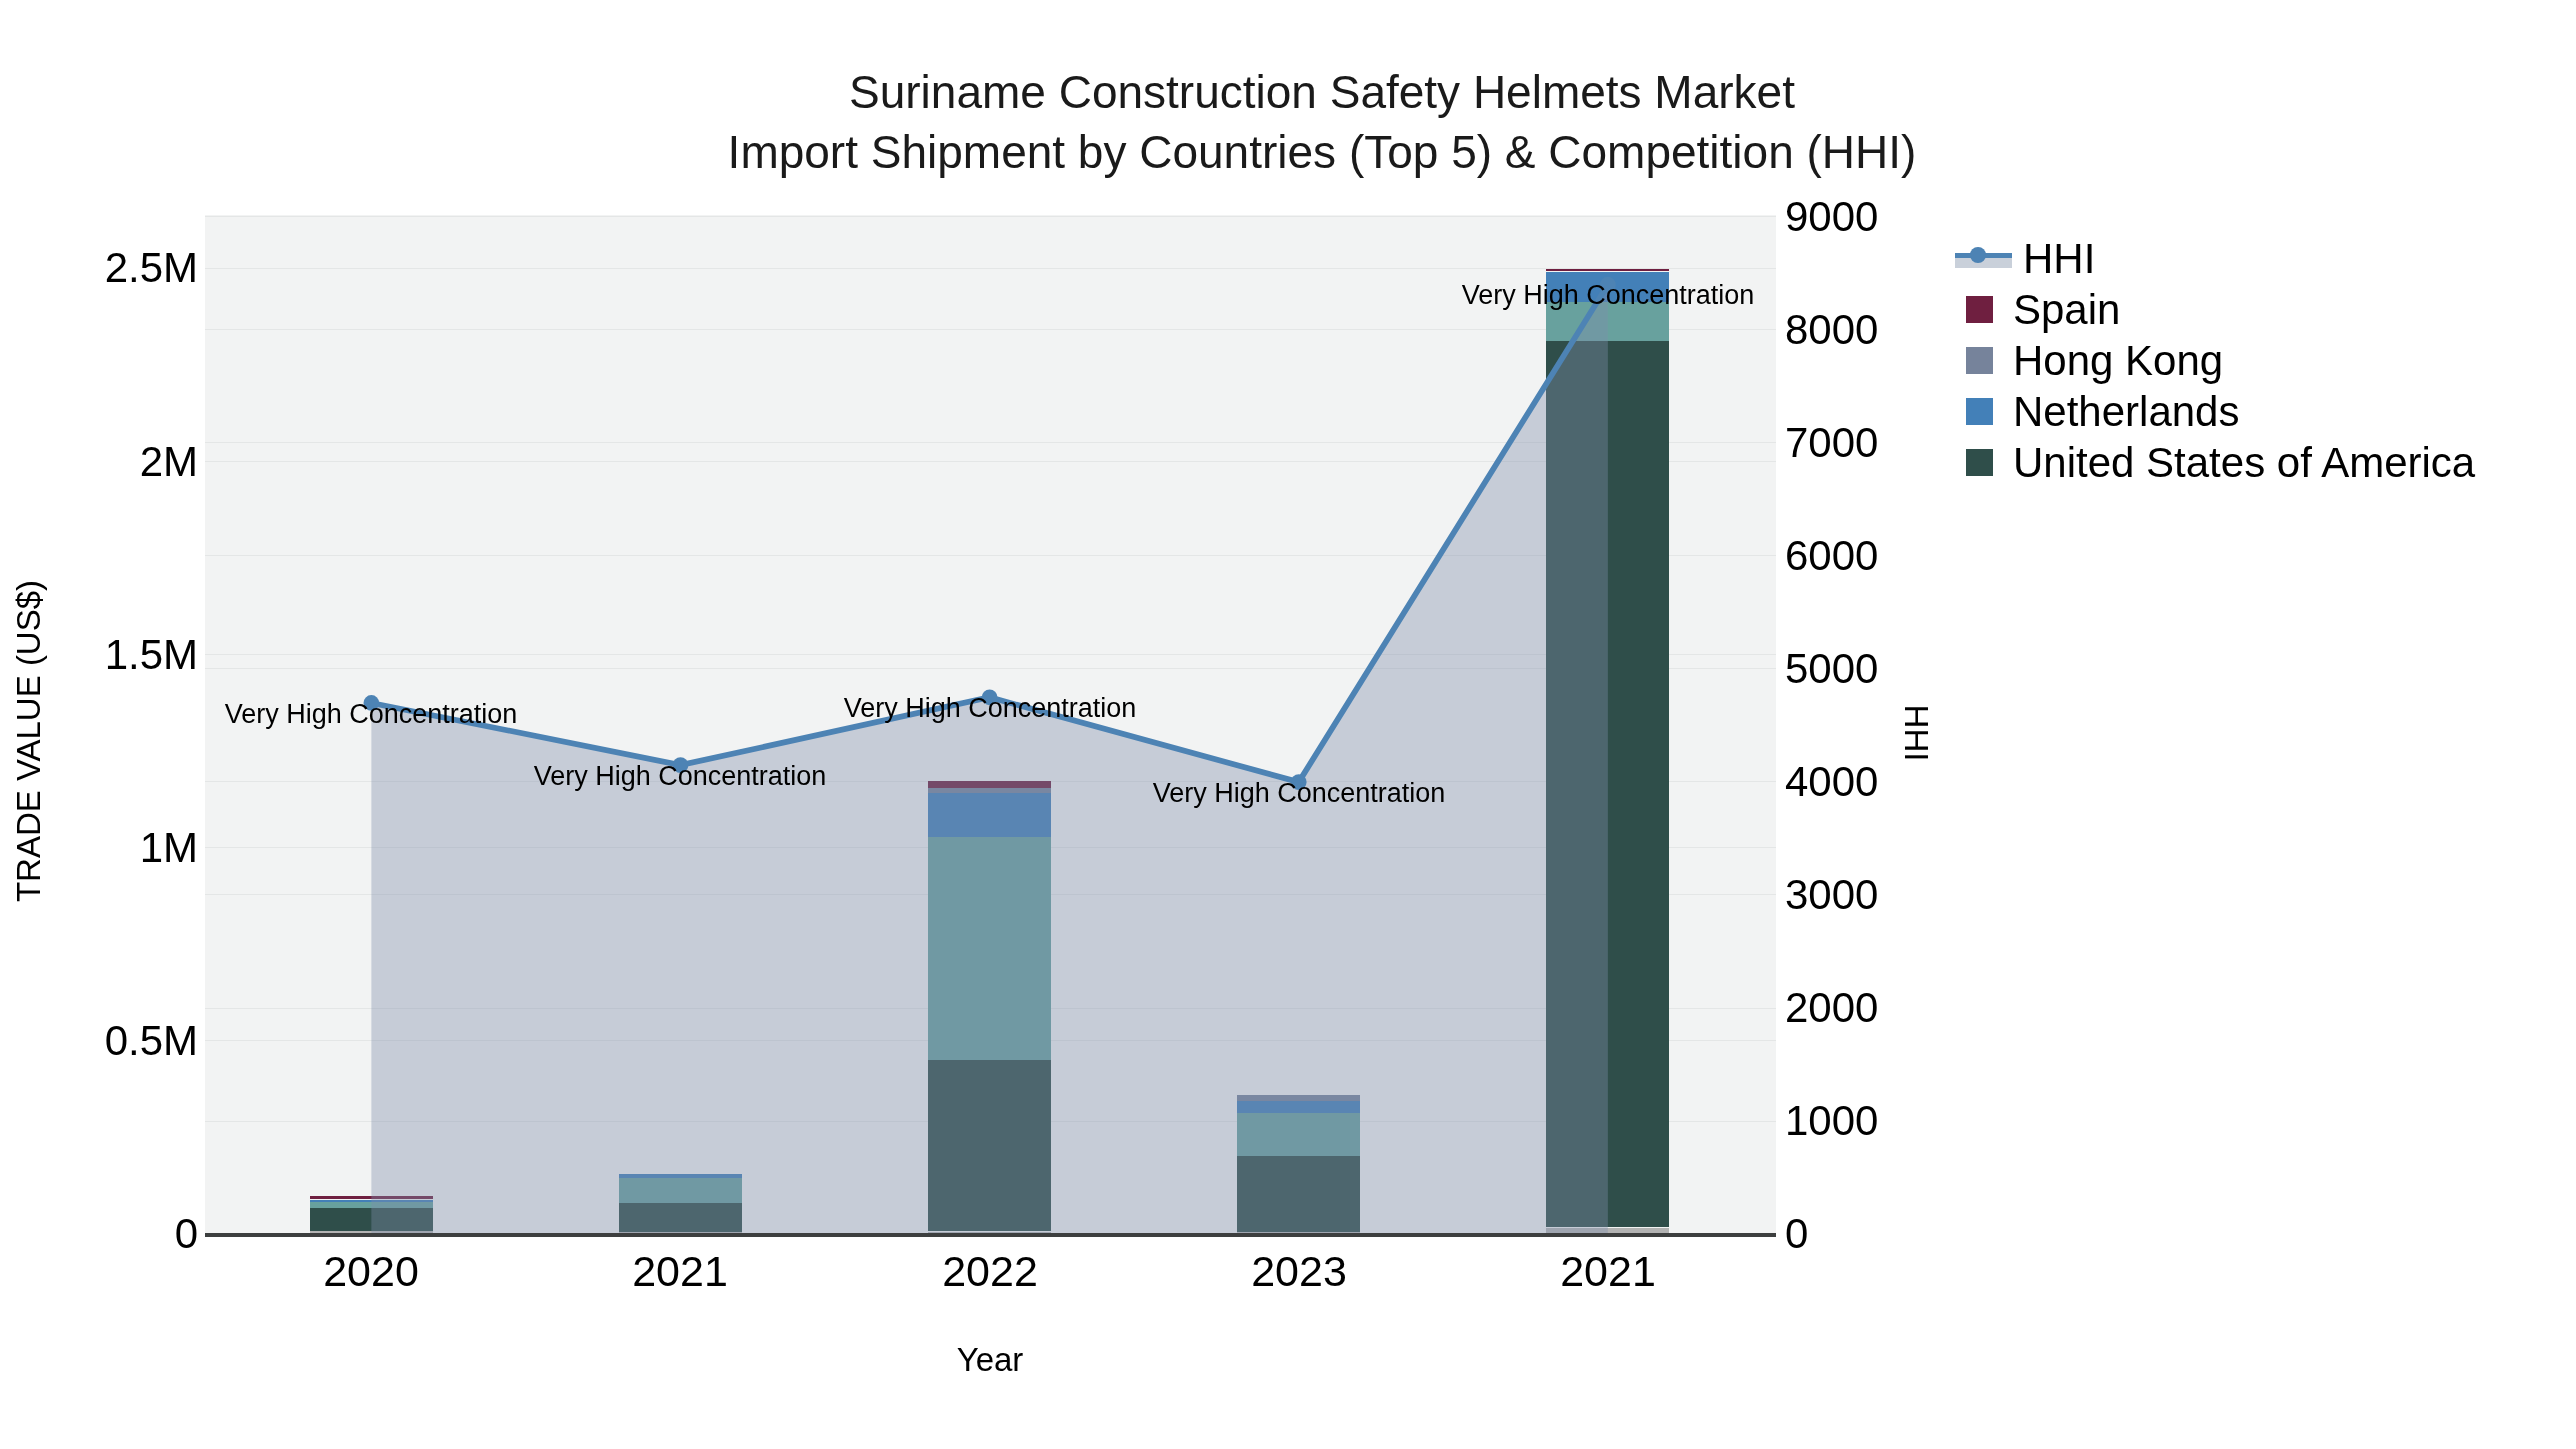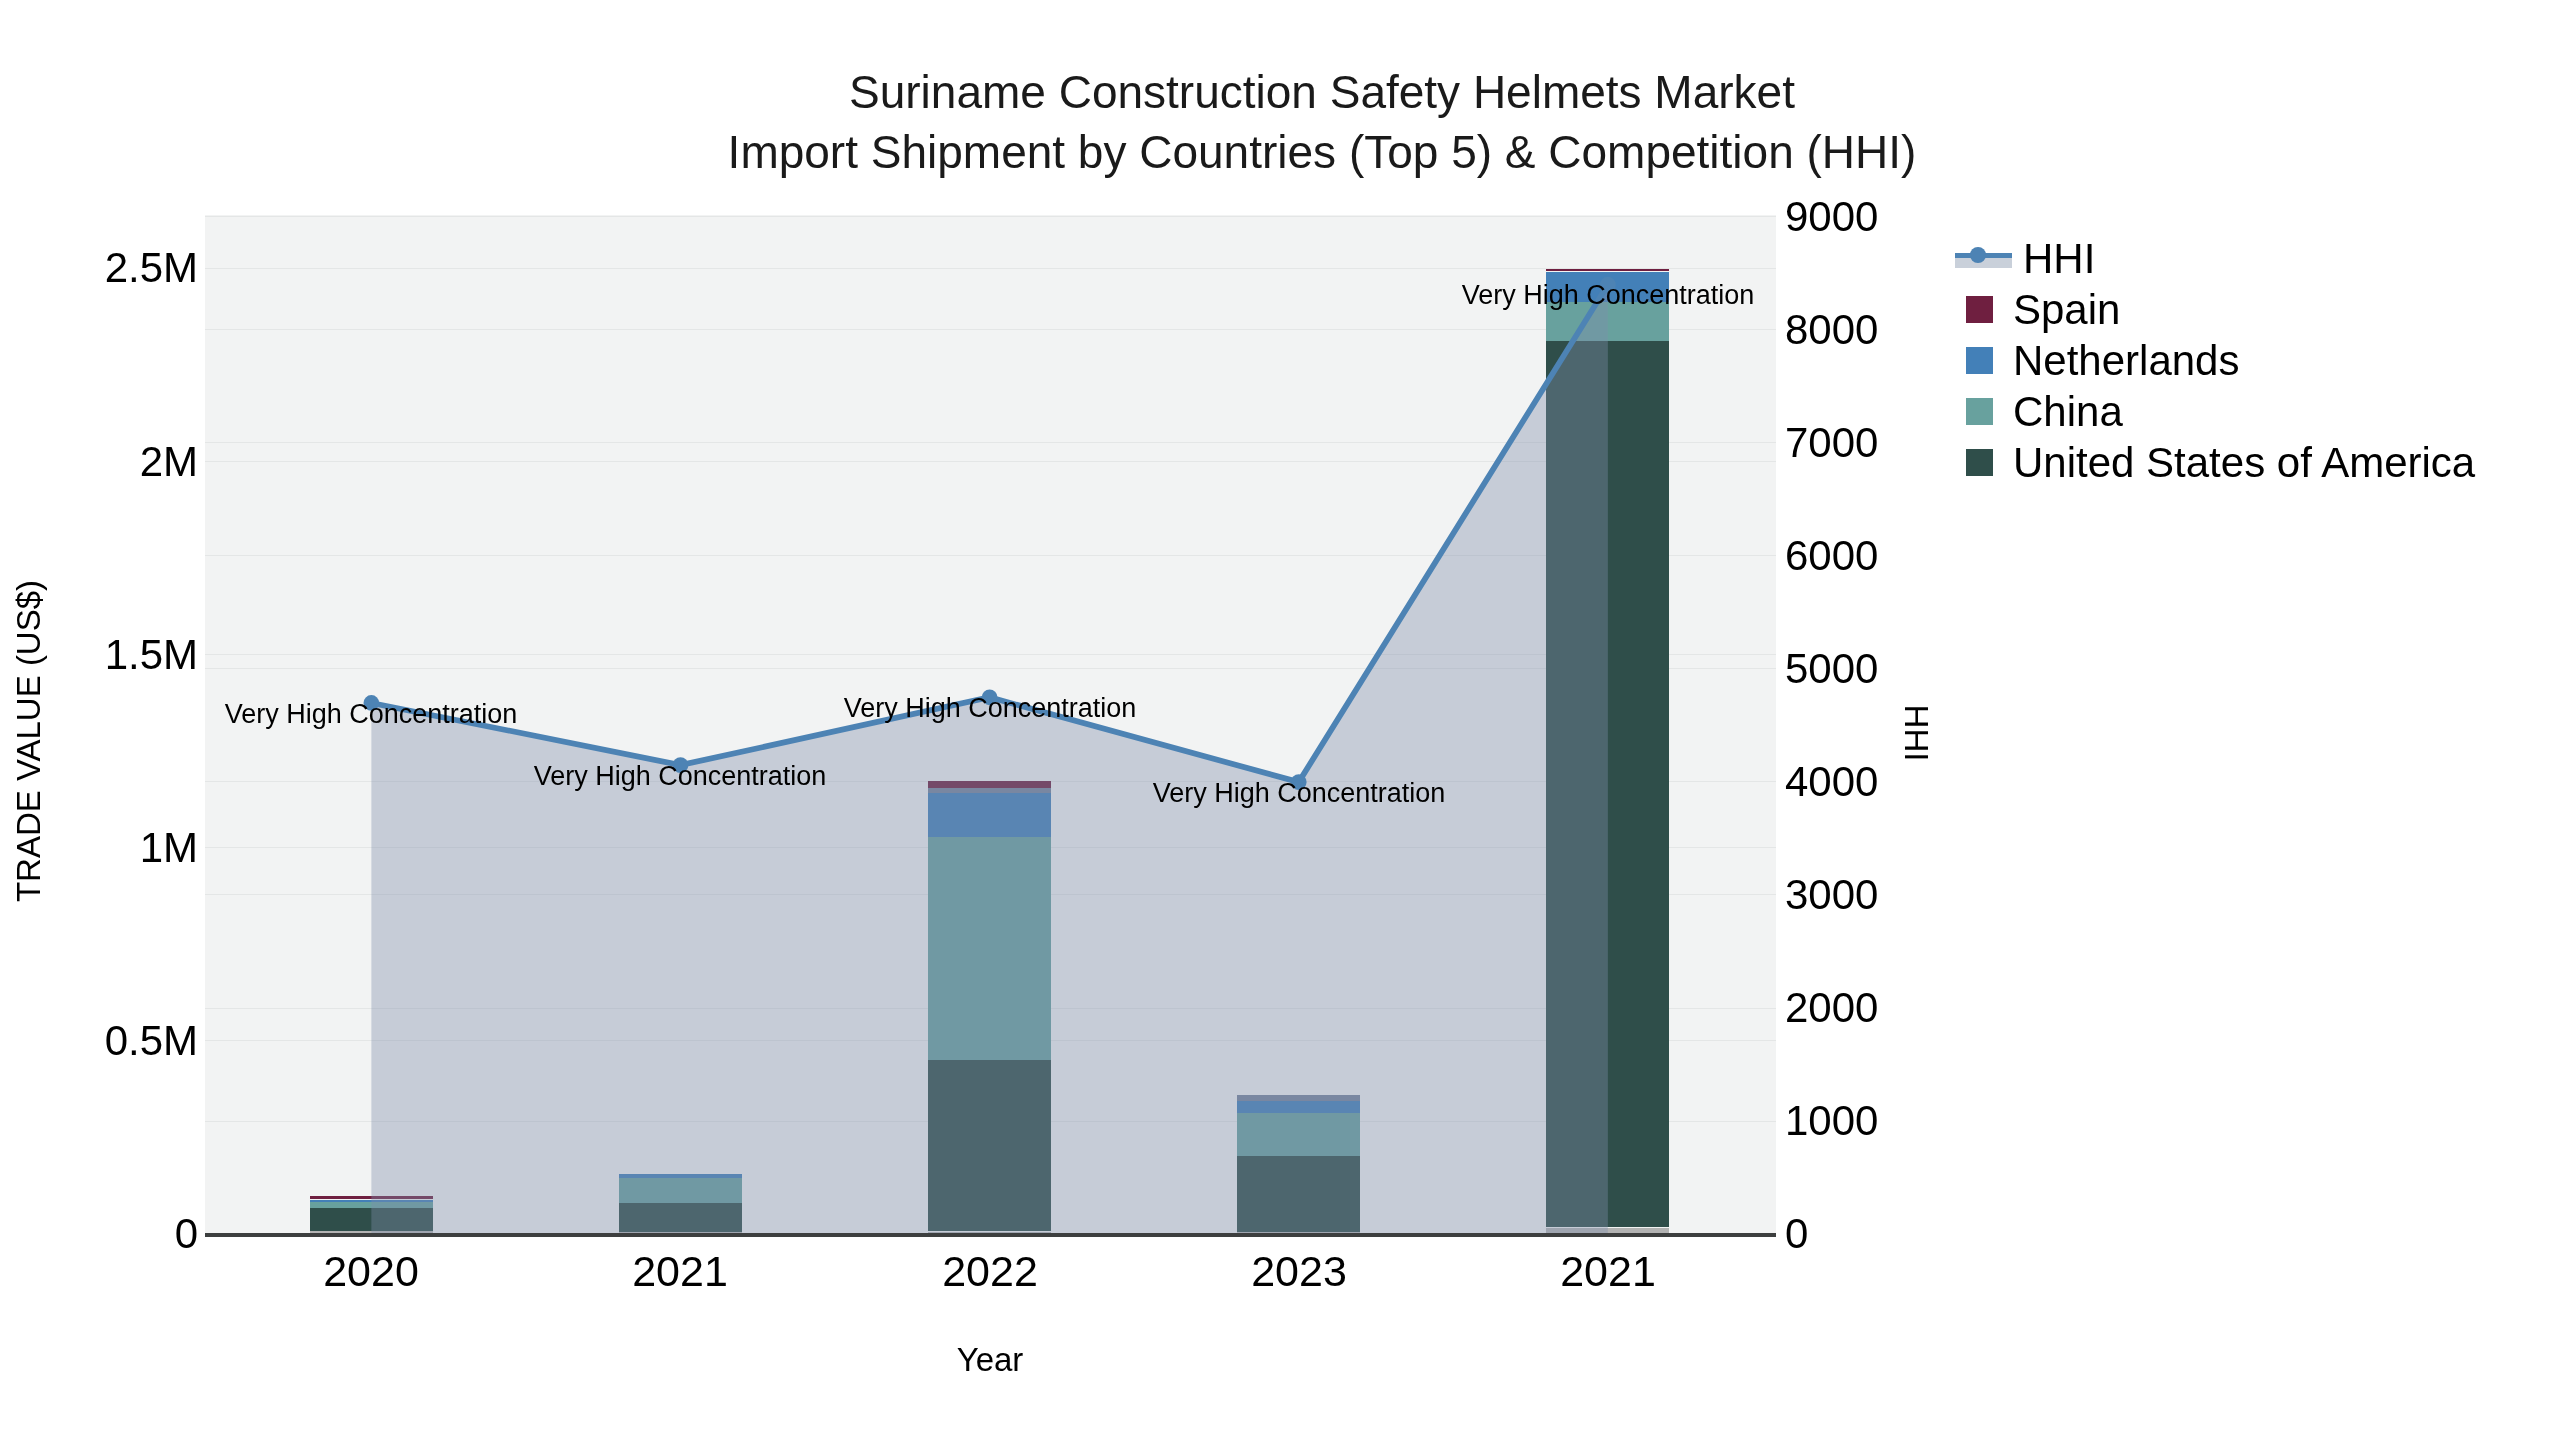--- a/index.html
+++ b/index.html
@@ -138,26 +138,26 @@
           <div class="legend-line-stroke" style="background: rgb(77, 131, 180);"></div>
           <div class="legend-line-dot" style="background: rgb(77, 131, 180);"></div>
         </div>
         <span class="legend-label">HHI</span>
       </div>
       <div class="legend-item">
         <div class="legend-swatch" style="background: rgb(111, 31, 64);"></div>
         <span class="legend-label">Spain</span>
       </div>
       <div class="legend-item">
+        <div class="legend-swatch" style="background: rgb(118, 131, 155);"></div>
+        <span class="legend-label">Hong Kong</span>
+      </div>
+      <div class="legend-item">
         <div class="legend-swatch" style="background: rgb(67, 128, 184);"></div>
         <span class="legend-label">Netherlands</span>
-      </div>
-      <div class="legend-item">
-        <div class="legend-swatch" style="background: rgb(104, 161, 158);"></div>
-        <span class="legend-label">China</span>
       </div>
       <div class="legend-item">
         <div class="legend-swatch" style="background: rgb(47, 78, 74);"></div>
         <span class="legend-label">United States of America</span>
       </div>
     </div>
 </div>
 
 
 </body></html>

